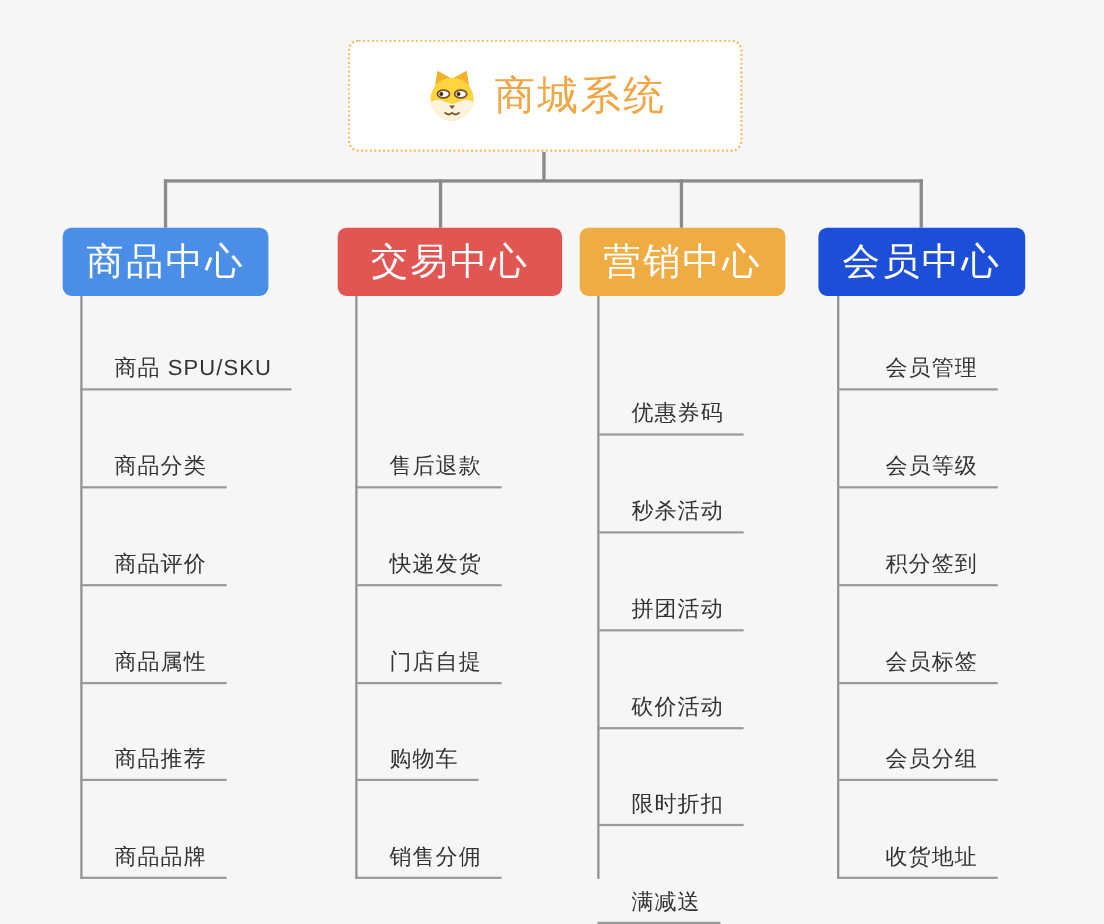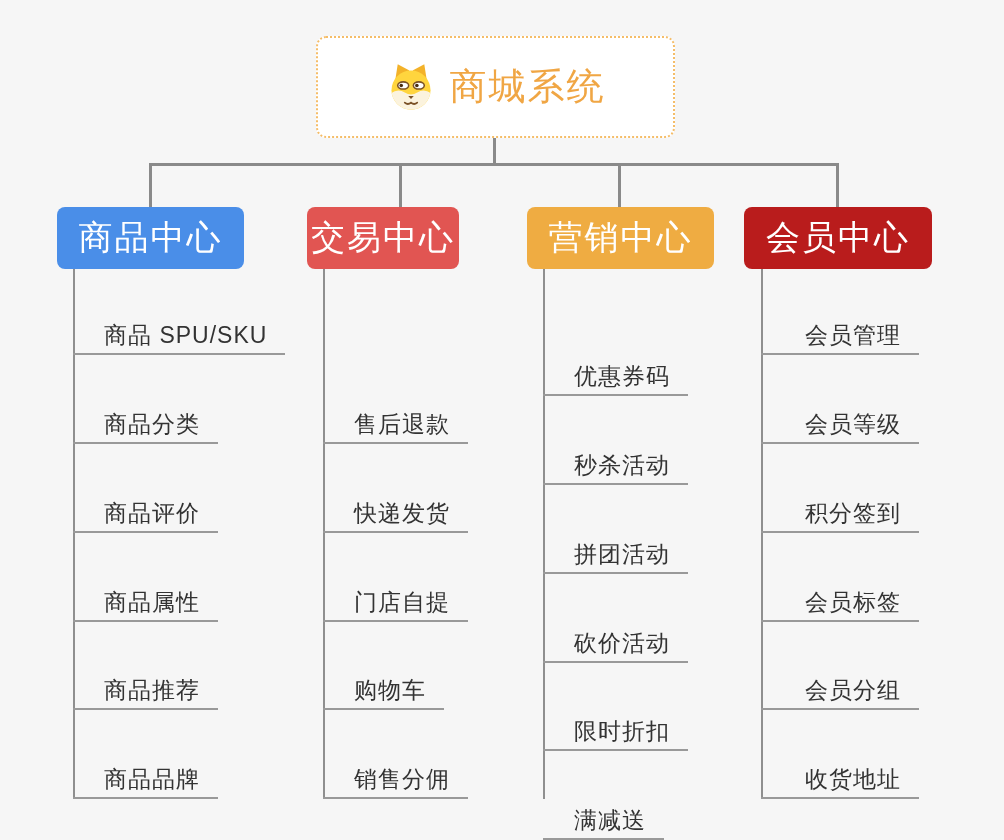--- a/index.html
+++ b/index.html
@@ -39,29 +39,29 @@
   }
   .dog{width:50px;height:52px;display:inline-flex;}
   .dog svg{width:100%;height:100%;}
   
   .branch{
     position:absolute;top:207px;width:187px;height:62px;border-radius:8px;
     display:flex;align-items:center;justify-content:center;
     color:#ffffff;font-size:34px;letter-spacing:2px;
   }
   .branch.b1{left:57px;}
-  .branch.b2{left:307px;width:152px;}
+  .branch.b2{left:307px;width:204px;}
   .branch.b3{left:527px;}
   .branch.b4{left:744px;width:188px;}
   
   .child{
     position:absolute;height:38px;line-height:40px;
     border-bottom:2px solid #999999;
     padding:0 18px 0 31px;
-    font-size:23px;letter-spacing:1px;color:#333333;
+    font-size:20px;letter-spacing:1px;color:#333333;
     white-space:nowrap;
   }
   .col1{left:73px;} .col2{left:323px;} .col3{left:543px;margin-top:41px;} .col4{left:761px;padding-left:44px;}
   .row1{top:315px;} .row2{top:404px;} .row3{top:493px;}
   .row4{top:582px;} .row5{top:670px;} .row6{top:759px;}
 </style>
 </head>
 <body>
 
 <div class="canvas">
@@ -98,21 +98,21 @@
         <path d="M28.5 43.5 L35.5 43.5 L32 47.5 Z" fill="#7b5226"></path>
         <path d="M24 52 Q28 55.5 32 52 Q36 55.5 40 52" stroke="#7b5226" stroke-width="2.2" fill="none" stroke-linecap="round"></path>
       </svg>
     </span>
     <span class="root-title" style="color: rgb(240, 166, 68);">商城系统</span>
   </div>
 
   <div class="branch b1" style="background: rgb(74, 142, 232);">商品中心</div>
   <div class="branch b2" style="background: rgb(225, 85, 82);">交易中心</div>
   <div class="branch b3" style="background: rgb(239, 172, 66);">营销中心</div>
-  <div class="branch b4" style="background: #b91c1c;">会员中心</div>
+  <div class="branch b4" style="background: #1d4ed8;">会员中心</div>
 
   <div class="child col1 row1">商品 SPU/SKU</div>
   <div class="child col1 row2">商品分类</div>
   <div class="child col1 row3">商品评价</div>
   <div class="child col1 row4">商品属性</div>
   <div class="child col1 row5">商品推荐</div>
   <div class="child col1 row6">商品品牌</div>
 
   <div class="child col2 row2">售后退款</div>
   <div class="child col2 row3">快递发货</div>

